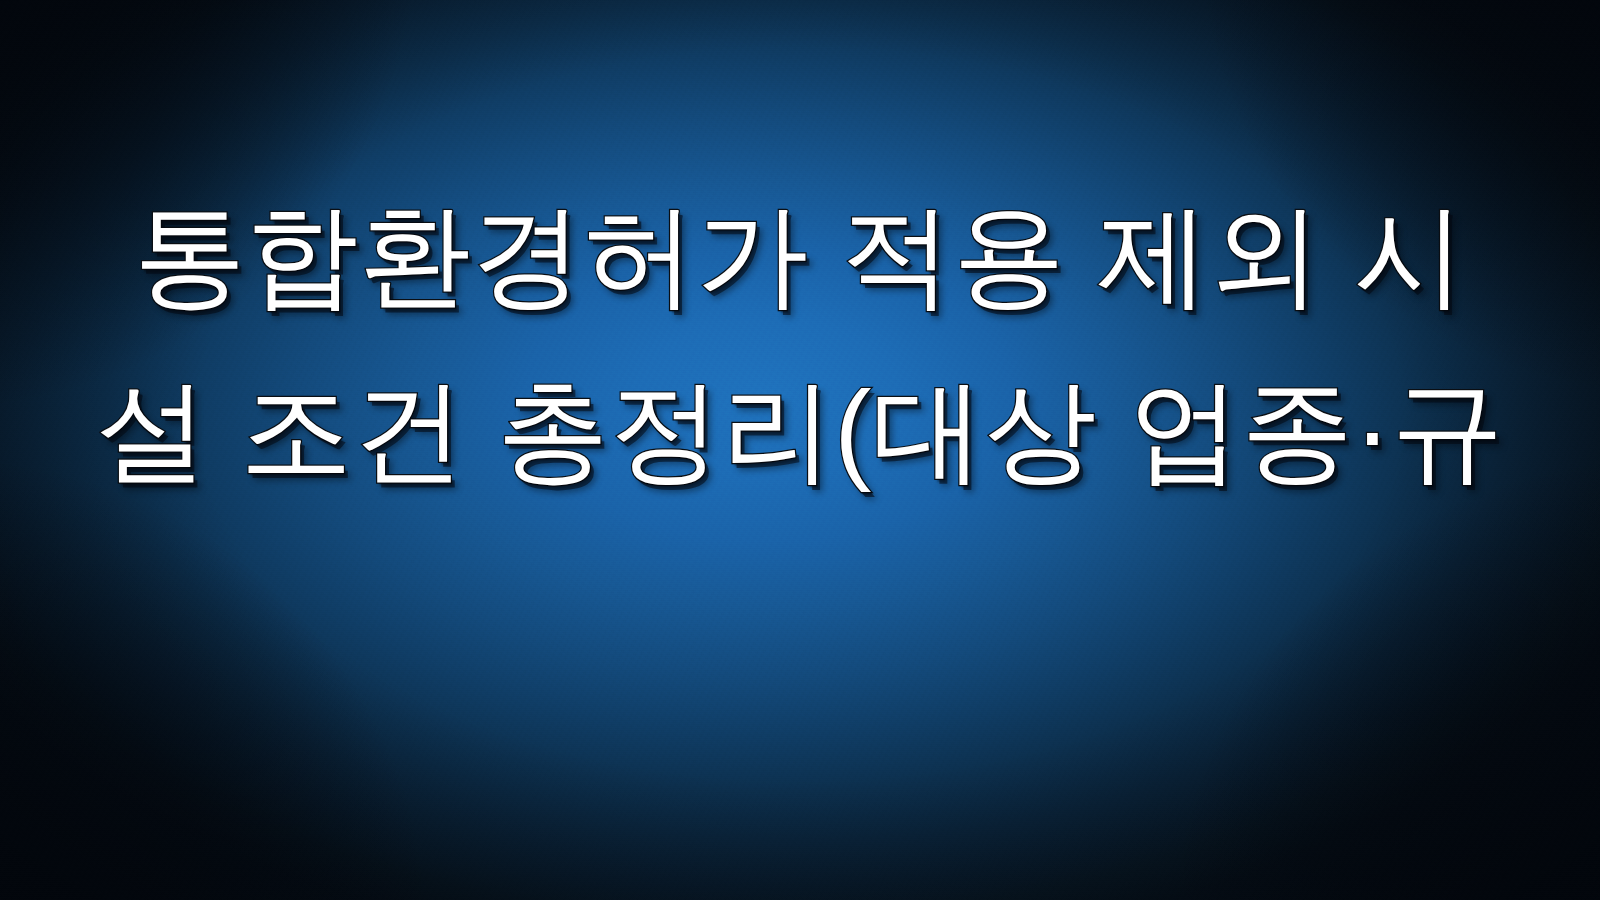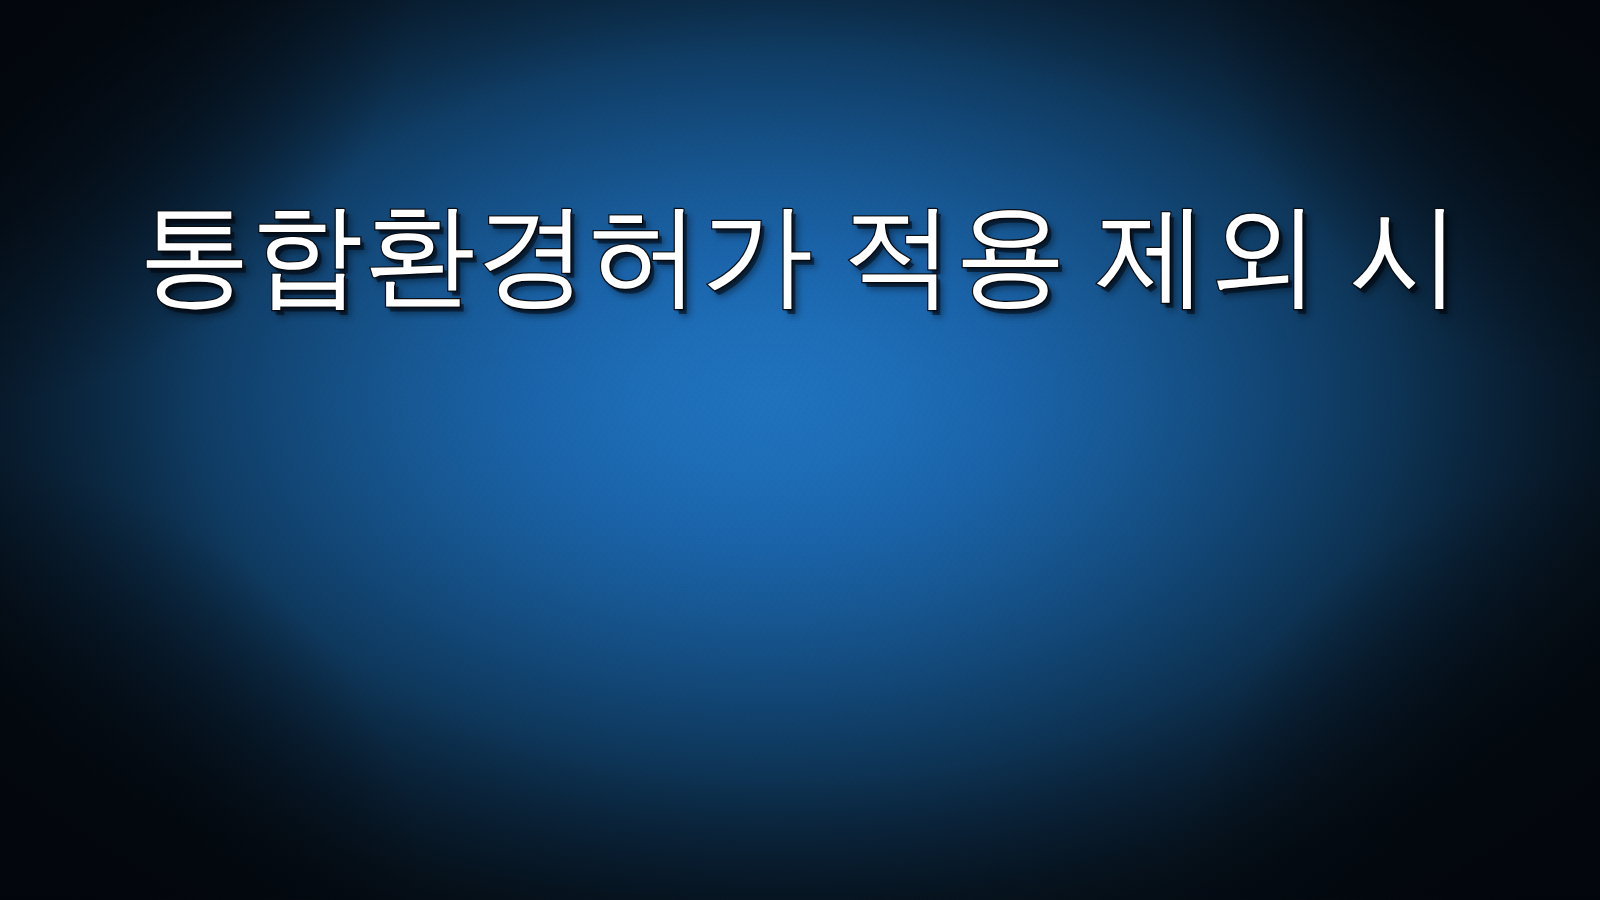--- a/index.html
+++ b/index.html
@@ -5,21 +5,21 @@
   html, body {
     margin: 0;
     padding: 0;
     background: #000;
   }
   #slide {
     position: relative;
     width: 1600px;
     height: 900px;
     overflow: hidden;
-    font-family: Liberation Serif, serif;
+    font-family: Liberation Sans, sans-serif;
     background-color: #0f172a;
   }
 
   
   .bg-base {
     position: absolute;
     inset: 0;
     background:
       radial-gradient(ellipse 58% 62% at 48% 44%,
         #1f72bd 0%,
@@ -96,15 +96,16 @@
 
 <div id="slide">
 
   <div class="bg-base"></div>
   <div class="bg-edge-darken"></div>
   <div class="bg-corner-tl"></div>
   <div class="bg-noise"></div>
 
   <div class="title-block">
     <span class="title-line">통합환경허가 적용 제외 시</span>
+    <span class="title-line">설 조건 총정리(대상 업종·규</span>
   </div>
 
 </div>
 
 </body></html>

